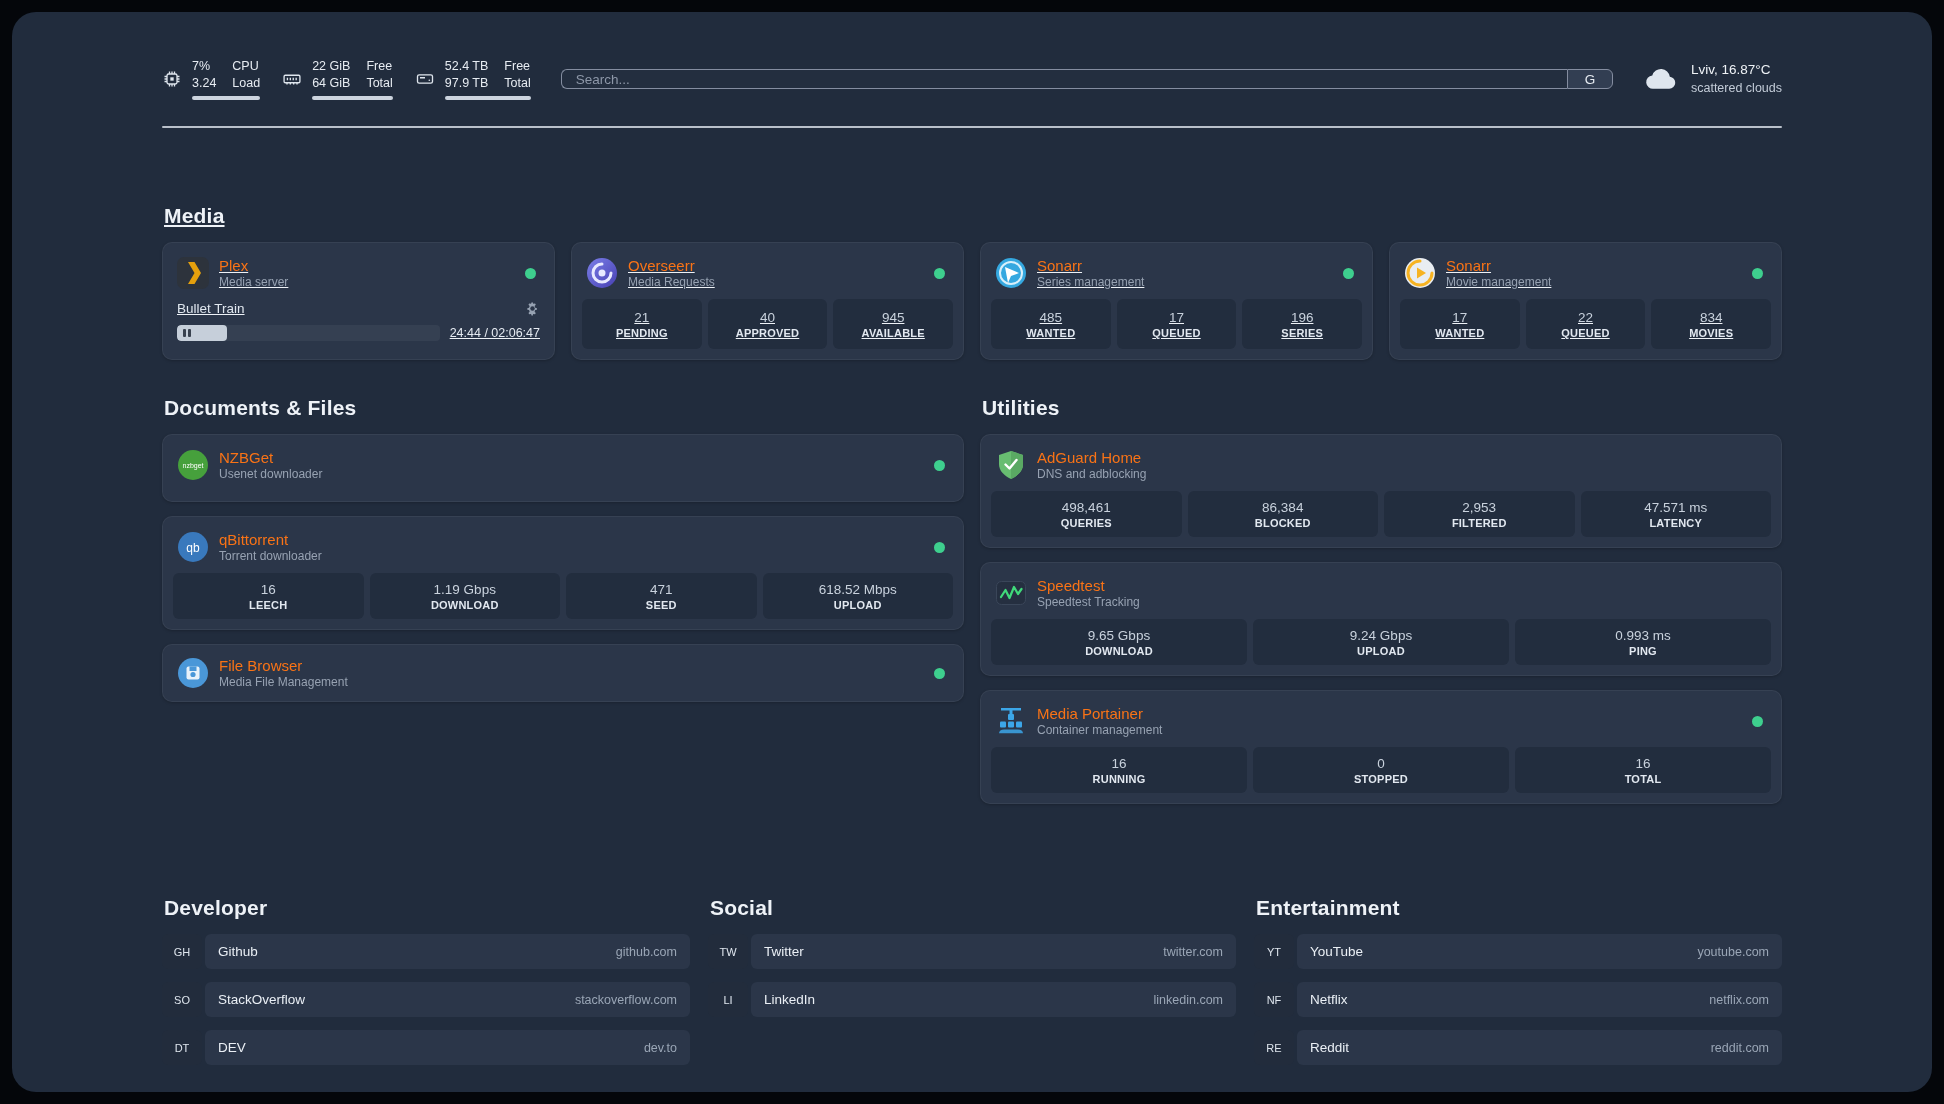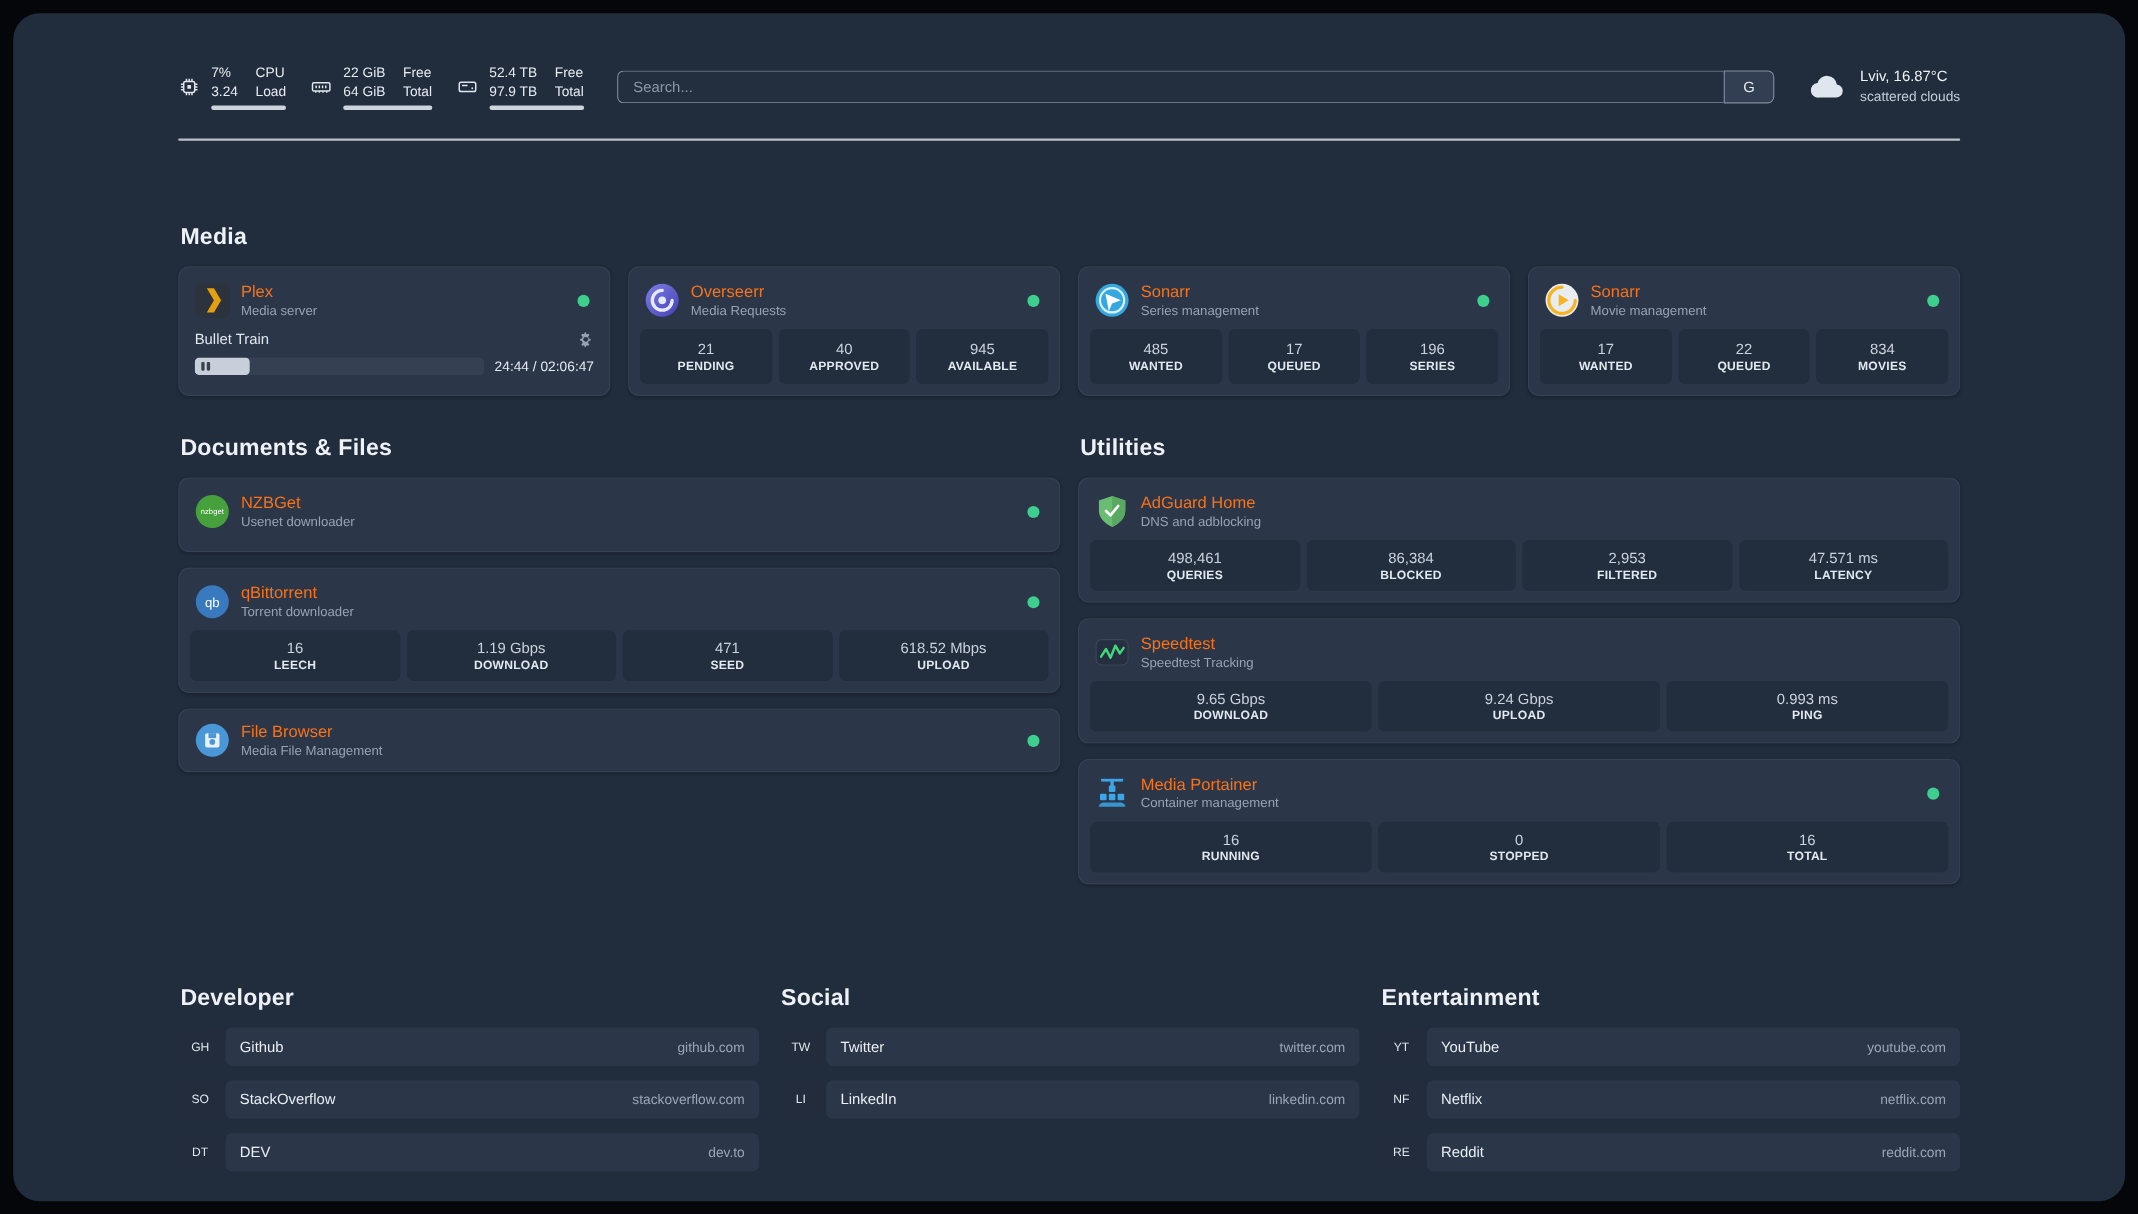--- a/index.html
+++ b/index.html
@@ -20,33 +20,33 @@
 
   
   .topbar{display:flex;align-items:center;padding-top:46px;}
   .resources{display:flex;gap:22px;align-items:center;}
   .resource{display:flex;gap:10px;align-items:center;}
   .res-icon{color:#dfe6ee;display:flex;align-items:center;}
   .res-body{display:flex;flex-direction:column;}
   .res-cols{display:flex;gap:16px;}
   .res-col{display:flex;flex-direction:column;font-size:12.5px;line-height:1.32;color:#e7ecf2;}
   .res-bar{height:4px;border-radius:2px;background:#ccd4de;margin-top:5px;}
-  .search{flex:1;display:flex;margin:0 30px;height:30px;}
+  .search{flex:1;display:flex;margin:0 30px;height:20px;}
   .search-input{flex:1;background:#232e3f;border:1px solid #848da0;border-right:none;border-radius:6px 0 0 6px;padding:0 14px;color:#e7ecf2;font-size:13.5px;outline:none;font-family:"Liberation Sans",sans-serif;}
   .search-input::placeholder{color:#8d97a8;}
   .g-btn{width:46px;background:#323e52;border:1px solid #848da0;border-radius:0 6px 6px 0;display:flex;align-items:center;justify-content:center;font-size:13.5px;color:#e7ecf2;cursor:pointer;}
   .weather{display:flex;align-items:center;gap:12px;}
   .weather-text{display:flex;flex-direction:column;line-height:1.4;}
   .weather-loc{font-size:13.5px;color:#eef2f6;}
   .weather-cond{font-size:12.5px;color:#c3ccd8;}
   .divider{height:2px;background:#d3dae3;border-radius:1px;margin-top:26px;opacity:.85;}
 
   
   .sec-title{font-size:21px;font-weight:600;margin:0 0 14px 2px;color:#eef2f7;letter-spacing:.2px;}
-  .media-section{margin-top:76px;}
+  .media-section{margin-top:76px;text-decoration:underline;}
   .media-grid{display:grid;grid-template-columns:repeat(4,1fr);gap:16px;}
   .two-col{display:grid;grid-template-columns:1fr 1fr;gap:16px;margin-top:36px;align-items:start;}
   .col .card{margin-bottom:14px;}
 
   
   .card{background:var(--card);border:1px solid var(--card-border);border-radius:10px;padding:10px;box-shadow:0 1px 3px rgba(0,0,0,.22);cursor:pointer;}
   .card-head{display:flex;align-items:center;gap:10px;padding:4px 4px 10px;}
   .card.solo .card-head{padding:2px 4px;}
   .app-icon{width:32px;height:32px;flex:0 0 auto;display:flex;align-items:center;justify-content:center;}
   .app-text{display:flex;flex-direction:column;}

